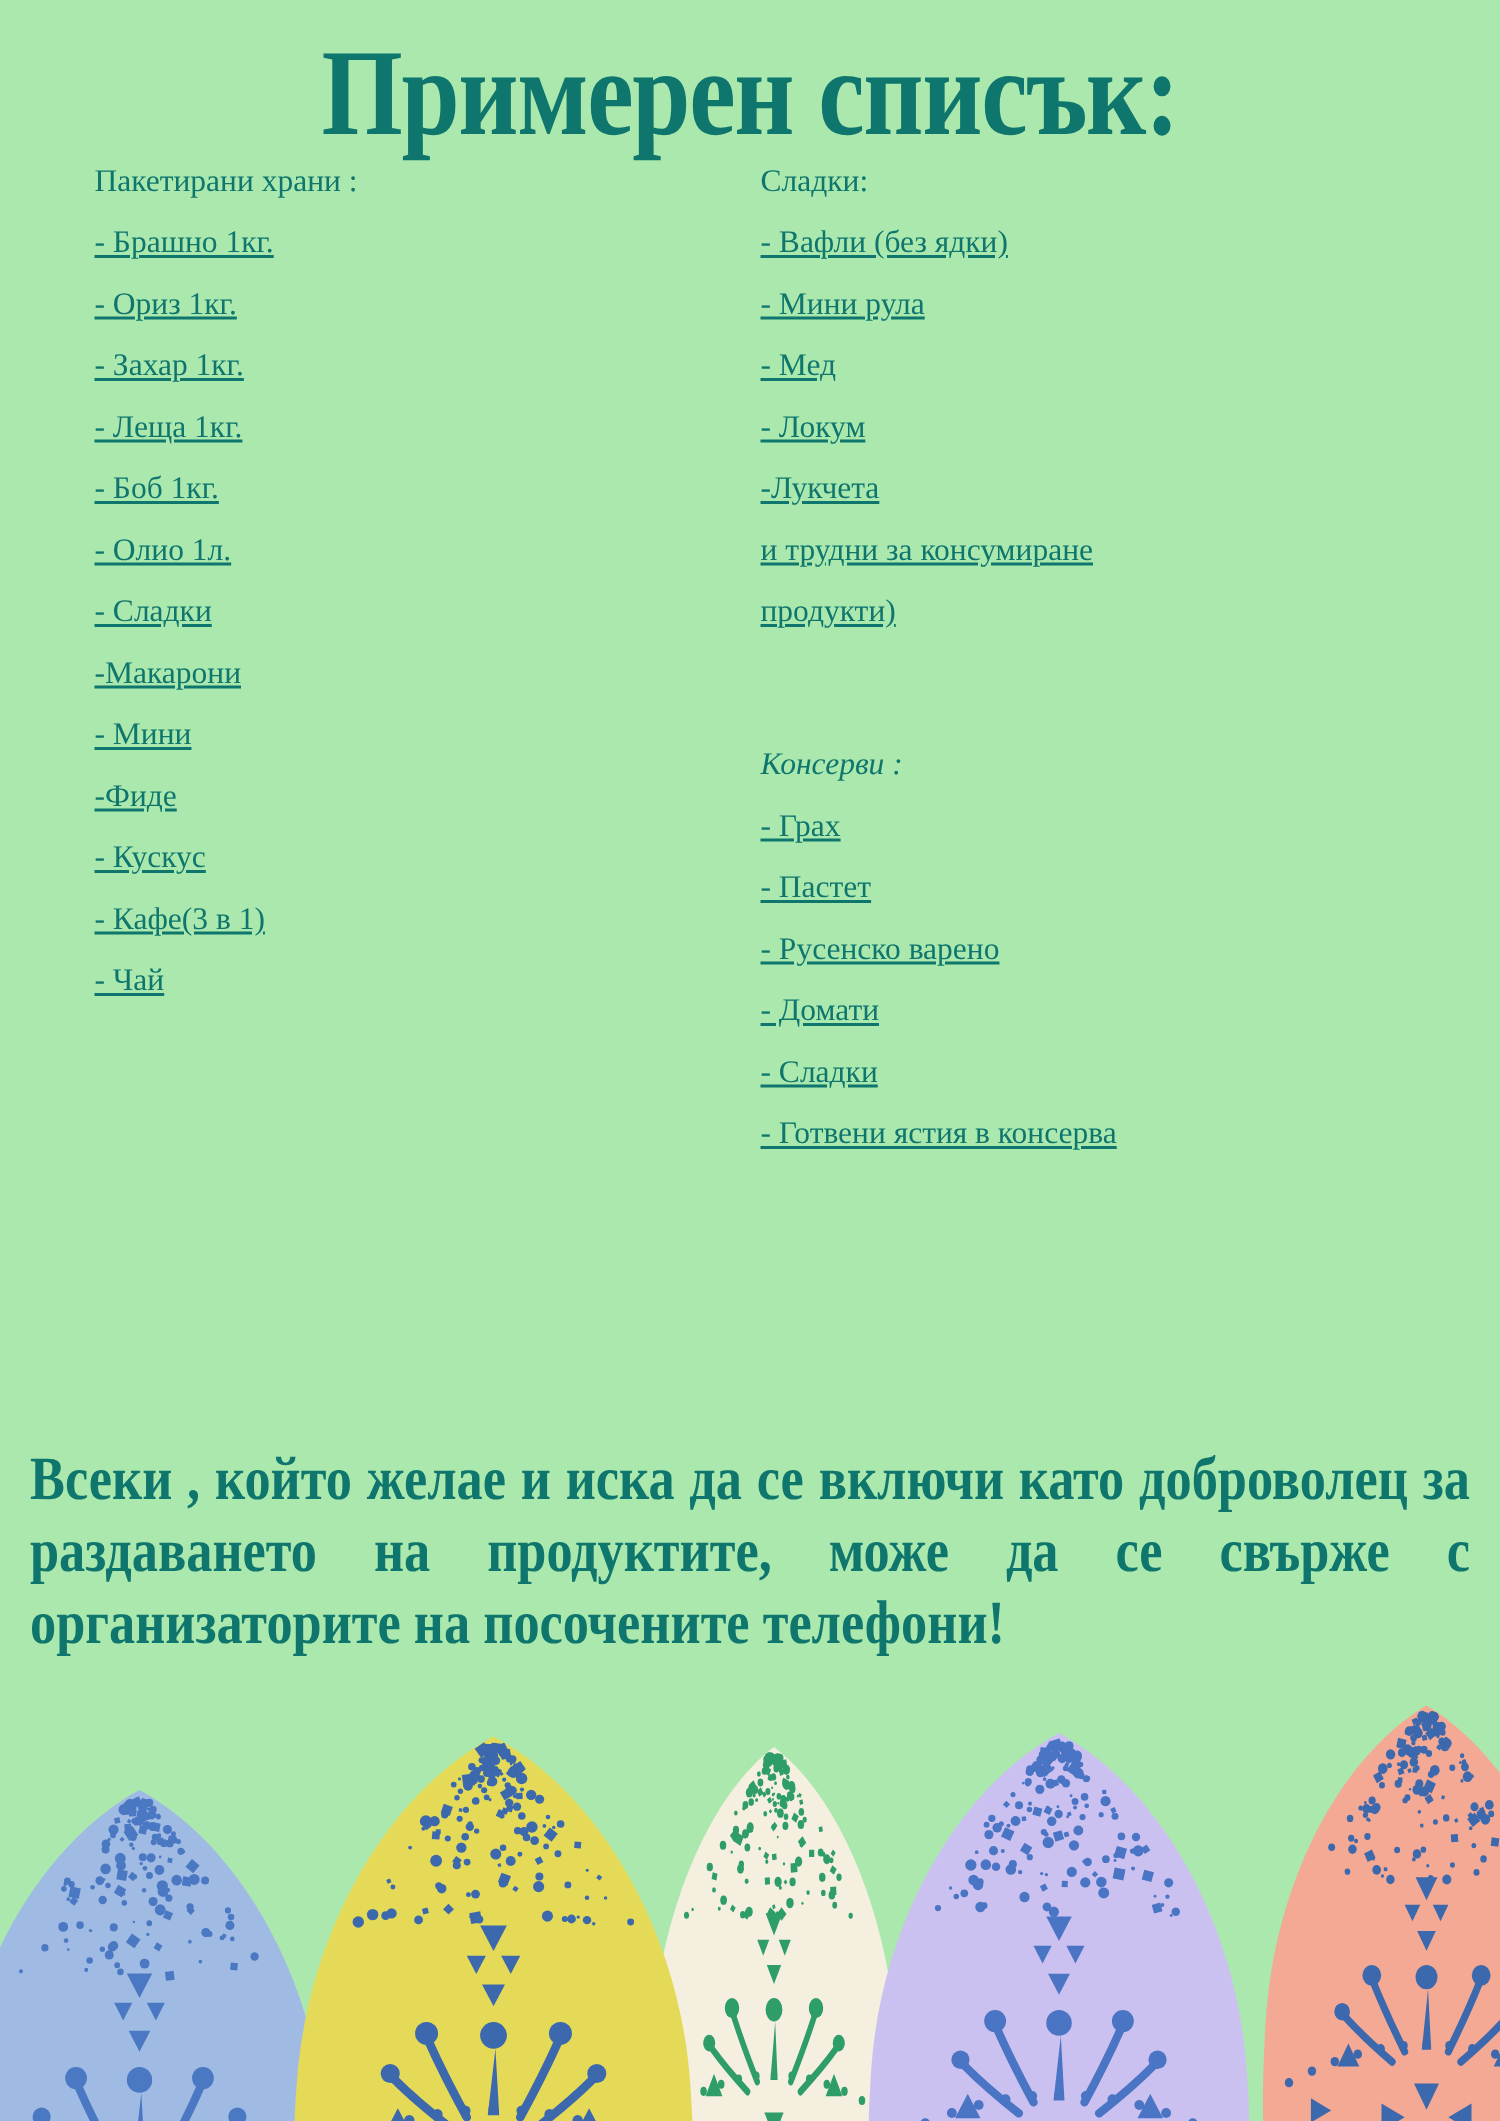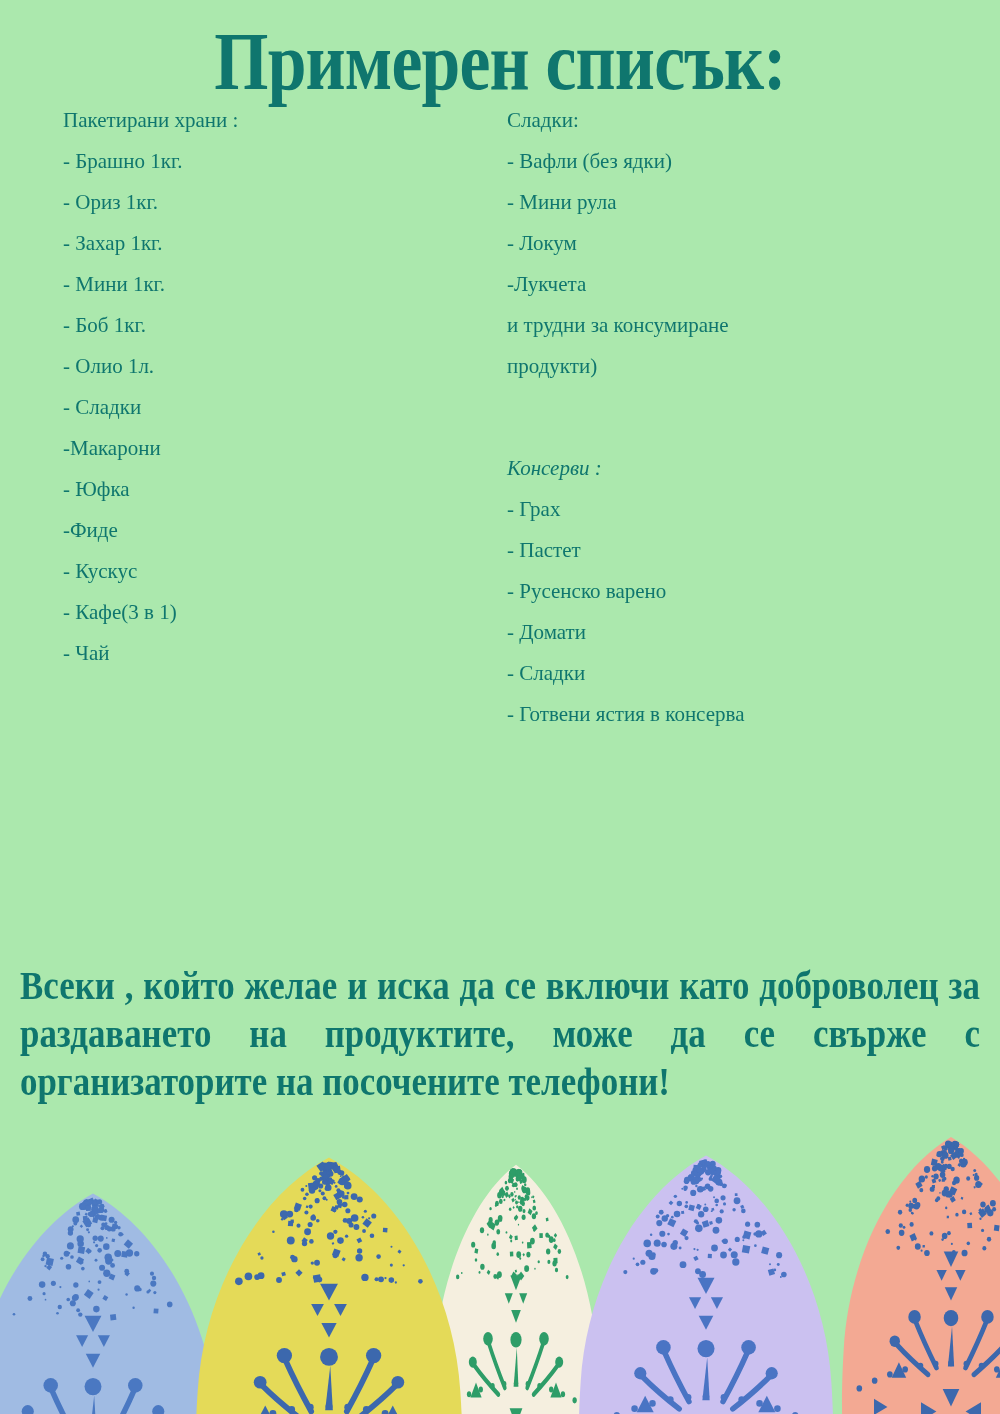--- a/index.html
+++ b/index.html
@@ -11,21 +11,21 @@
   .title{
     position:absolute;top:18px;left:0;width:1000px;margin:0;
     text-align:center;font-weight:bold;font-size:82px;line-height:88px;
     transform:scaleX(0.85);letter-spacing:-1px;
   }
   .col{position:absolute;top:100px;font-size:21px;line-height:41px;}
   .col-left{left:63px;width:440px;}
   .col-right{left:507px;width:490px;}
   .sec-header{line-height:41px;}
   .canned-header{margin-top:61px;font-style:italic;}
-  .list-item{line-height:41px;}
+  .list-item{line-height:41px;text-decoration:underline;}
   .footer{
     position:absolute;left:20px;top:961px;width:1128px;
     transform:scaleX(0.851);transform-origin:left top;
     font-weight:bold;font-size:41px;line-height:48px;
   }
   .footer-line{white-space:normal;}
   .footer .footer-line:nth-child(1),
   .footer .footer-line:nth-child(2){text-align:justify;text-align-last:justify;}
   .egg{position:absolute;}
   .egg svg{display:block;width:100%;height:100%;}
@@ -41,38 +41,39 @@
 <div class="page">
 
   <h1 class="title">Примерен списък:</h1>
 
   <div class="col col-left">
     <div class="sec-header">Пакетирани храни :</div>
     <div>
         <div class="list-item">- Брашно 1кг.</div>
         <div class="list-item">- Ориз 1кг.</div>
         <div class="list-item">- Захар 1кг.</div>
-        <div class="list-item">- Мини 1кг.</div>
+        <div class="list-item">- Леща 1кг.</div>
         <div class="list-item">- Боб 1кг.</div>
         <div class="list-item">- Олио 1л.</div>
         <div class="list-item">- Сладки</div>
         <div class="list-item">-Макарони</div>
-        <div class="list-item">- Юфка</div>
+        <div class="list-item">- Мини</div>
         <div class="list-item">-Фиде</div>
         <div class="list-item">- Кускус</div>
         <div class="list-item">- Кафе(3 в 1)</div>
         <div class="list-item">- Чай</div>
       </div>
   </div>
 
   <div class="col col-right">
     <div class="sec-header">Сладки:</div>
     <div>
         <div class="list-item">- Вафли (без ядки)</div>
         <div class="list-item">- Мини рула</div>
+        <div class="list-item">- Мед</div>
         <div class="list-item">- Локум</div>
         <div class="list-item">-Лукчета</div>
       </div>
     <div>
         <div class="list-item">и трудни за консумиране</div>
         <div class="list-item">продукти)</div>
       </div>
     <div class="sec-header canned-header">Консерви :</div>
     <div>
         <div class="list-item">- Грах</div>

